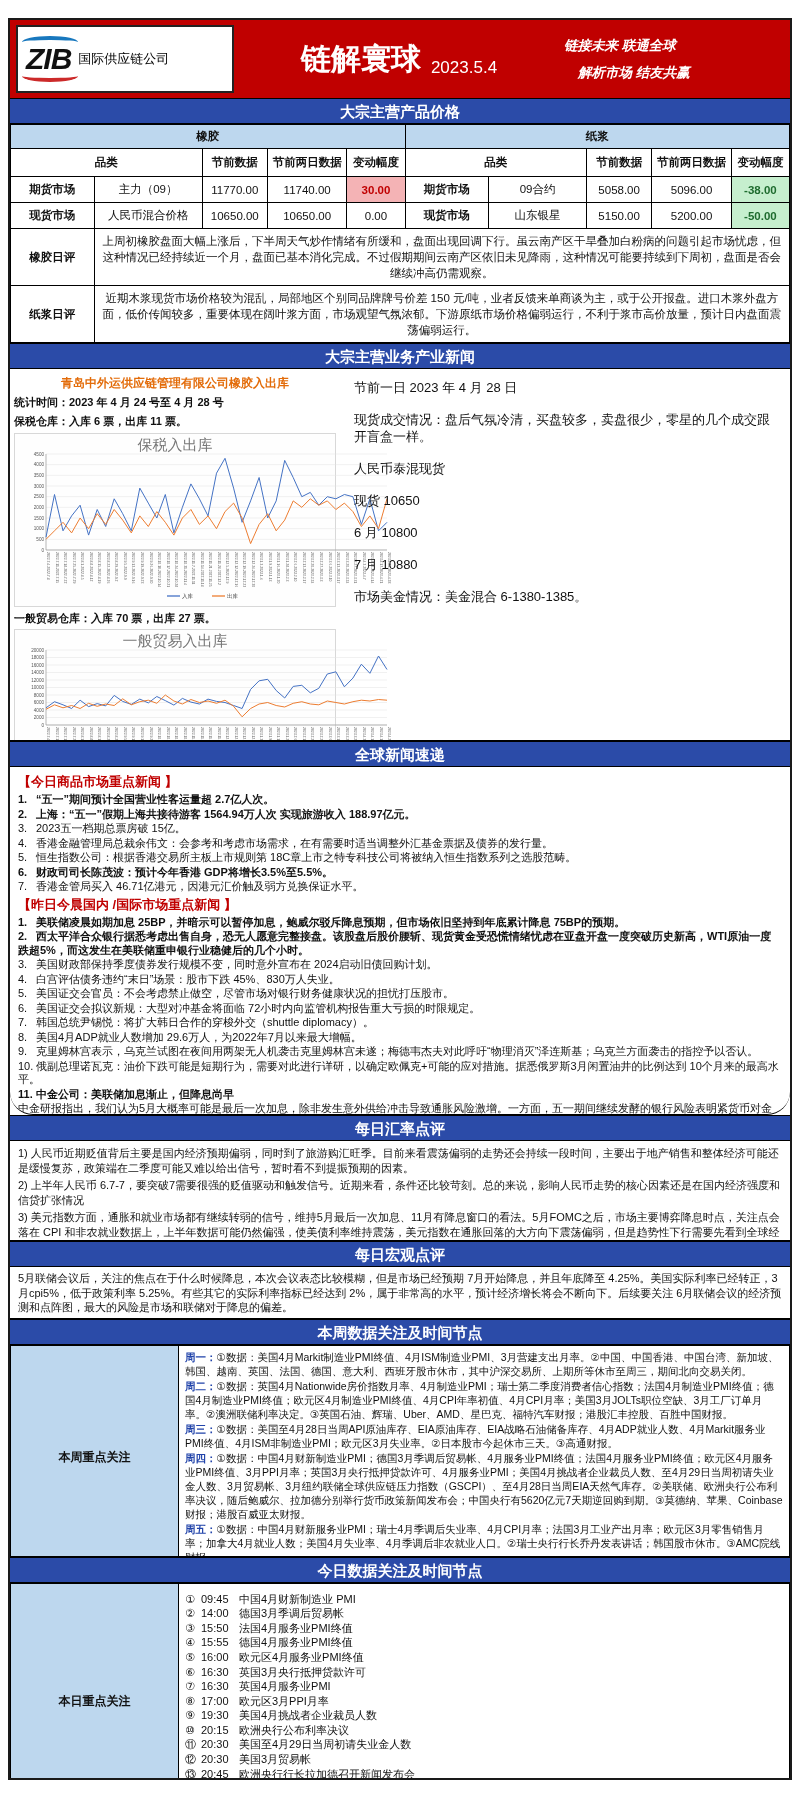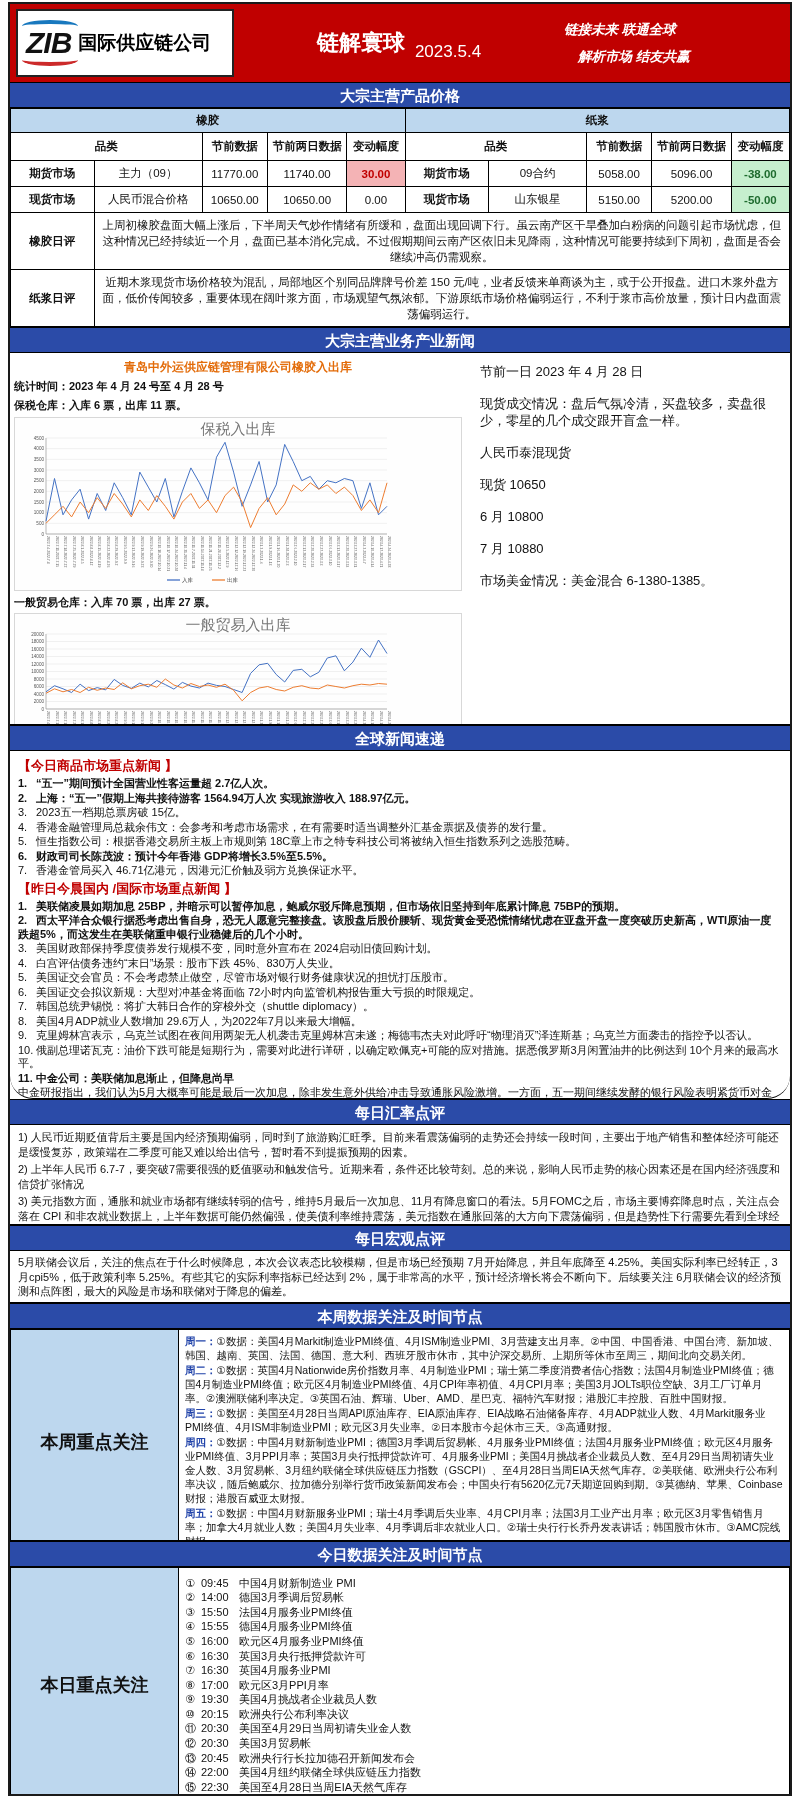--- a/index.html
+++ b/index.html
@@ -2,32 +2,32 @@
 <html><head>
 <meta charset="utf-8">
 <style>
   * { box-sizing: border-box; margin: 0; padding: 0; }
   body {
     width: 800px; height: 1798px; overflow: hidden;
     background: #f2f2f2;
     font-family: "Liberation Sans", "DejaVu Sans", sans-serif;
     color: #111;
   }
-  .page { width: 800px; height: 1798px; background: #fff; padding: 2px 8px; }
+  .page { width: 800px; height: 1798px; background: #fff; padding: 18px 8px; }
   .frame { border: 2px solid #1a1a1a; background: #fff; height: 100%; overflow: hidden; }
 
   
   .masthead { height: 78px; background: #C00000; display: flex; align-items: stretch; padding: 5px 6px; gap: 8px; }
   .logo-box { background: #fff; border: 2px solid #222; width: 218px; display: flex; align-items: center; padding: 2px 6px; gap: 5px; flex: none; }
   .logo-mark { font-weight: bold; font-size: 30px; font-style: italic; letter-spacing: -1px; position: relative; padding: 8px 2px; }
   .logo-mark .arc-top { position:absolute; top:2px; left:-2px; width:56px; height:12px; border-top:4px solid #1878be; border-radius:50%; }
   .logo-mark .arc-bot { position:absolute; bottom:2px; left:-2px; width:56px; height:12px; border-bottom:4px solid #cc2a2a; border-radius:50%; }
-  .logo-company { font-size: 19px; font-weight: bold; color: #000; }
+  .logo-company { font-size: 13px; font-weight: normal; color: #000; }
   .mast-main { flex: 1; display: flex; align-items: center; justify-content: center; gap: 10px; color: #fff; }
-  .mast-title { font-size: 22px; font-weight: bold; font-family: Liberation Serif, serif; }
+  .mast-title { font-size: 30px; font-weight: bold; font-family: Liberation Serif, serif; }
   .mast-date { font-size: 17px; margin-top: 18px; }
   .mast-right { width: 220px; color: #fff; font-weight: bold; font-size: 13.5px; font-style: italic; display: flex; flex-direction: column; justify-content: center; gap: 9px; flex: none; }
   .mast-right .l2 { padding-left: 14px; }
 
   
   .bar { height: 26px; background: #2B4BA8; border-top: 1px solid #000; border-bottom: 1px solid #000;
          color: #fff; font-weight: bold; font-size: 15px; text-align: center; line-height: 25px; }
 
   
   table.price { width: 100%; border-collapse: collapse; table-layout: fixed; }
@@ -38,21 +38,21 @@
   td.chg-up { background: #F4B3B5; color: #C00000; font-weight: bold; }
   td.chg-down { background: #C6EFCE; color: #1E6B2E; font-weight: bold; }
   td.mkt { font-weight: bold; }
   td.cmt-label { font-weight: bold; font-size: 12.5px; background: #fff; }
   td.cmt-text { text-align: left; padding: 4px 6px; font-size: 11.5px; line-height: 16px; }
   tr.cmt-rub td { height: 56px; margin-top: 44px; }
   tr.cmt-pulp td { height: 52px; }
 
   
   .industry { height: 372px; display: flex; padding: 4px 4px; gap: 8px; overflow: hidden; border-bottom: 1px solid #000; }
-  .ind-left { width: 448px; flex: none; }
+  .ind-left { width: 322px; flex: none; }
   .ind-chart-title { color: #E36C0A; font-weight: bold; font-size: 12px; text-align: center; margin: 2px 0 3px 0; }
   .ind-stat { font-weight: bold; font-size: 11px; margin-bottom: 4px; }
   .ind-note { font-weight: bold; font-size: 11px; margin: 4px 0 3px 0; }
   .chart-box { border: 1px solid #d8d8d8; background: #fefefe; padding: 2px 3px; }
   .chart-inner-title { text-align: center; color: #777; font-size: 15px; height: 14px; }
   .ind-right { flex: 1; padding: 6px 4px 0 10px; font-size: 13px; }
   .ind-line { margin-bottom: 15px; line-height: 17px; }
 
   
   .news { height: 348px; padding: 4px 8px; overflow: hidden; border-bottom: 1px solid #000; border-radius: 23px; }
@@ -63,21 +63,21 @@
   .news-par { font-size: 11px; line-height: 13.5px; }
 
   
   .fxblock { height: 100px; padding: 5px 8px; font-size: 11px; line-height: 14.5px; overflow: hidden; border-bottom: 1px solid #000; }
   .fxblock p { margin-bottom: 3px; }
   .macroblock { height: 52px; padding: 4px 8px; font-size: 11px; line-height: 14.5px; overflow: hidden; border-bottom: 1px solid #000; }
 
   
   table.focus { width: 100%; border-collapse: collapse; table-layout: fixed; }
   table.focus td { border: 1px solid #000; vertical-align: middle; }
-  td.focus-label { width: 168px; background: #BDD7EE; font-weight: bold; font-size: 18px; text-align: center; }
+  td.focus-label { width: 168px; background: #BDD7EE; font-weight: bold; font-size: 12px; text-align: center; }
   td.focus-body { padding: 4px 6px; font-size: 10.5px; line-height: 14px; }
   .day-row { margin-bottom: 1px; }
   .day-label { color: #2244AA; font-weight: bold; }
   .week-wrap { height: 212px; overflow: hidden; border-bottom: 1px solid #000; }
   .today-wrap { height: 236px; overflow: hidden; }
   .week-wrap table, .today-wrap table { height: 100%; }
   .today-item { font-size: 11px; line-height: 14.6px; white-space: nowrap; overflow: hidden; }
   .t-num { display: inline-block; min-width: 16px; }
   .t-time { display: inline-block; min-width: 38px; }
 </style>

